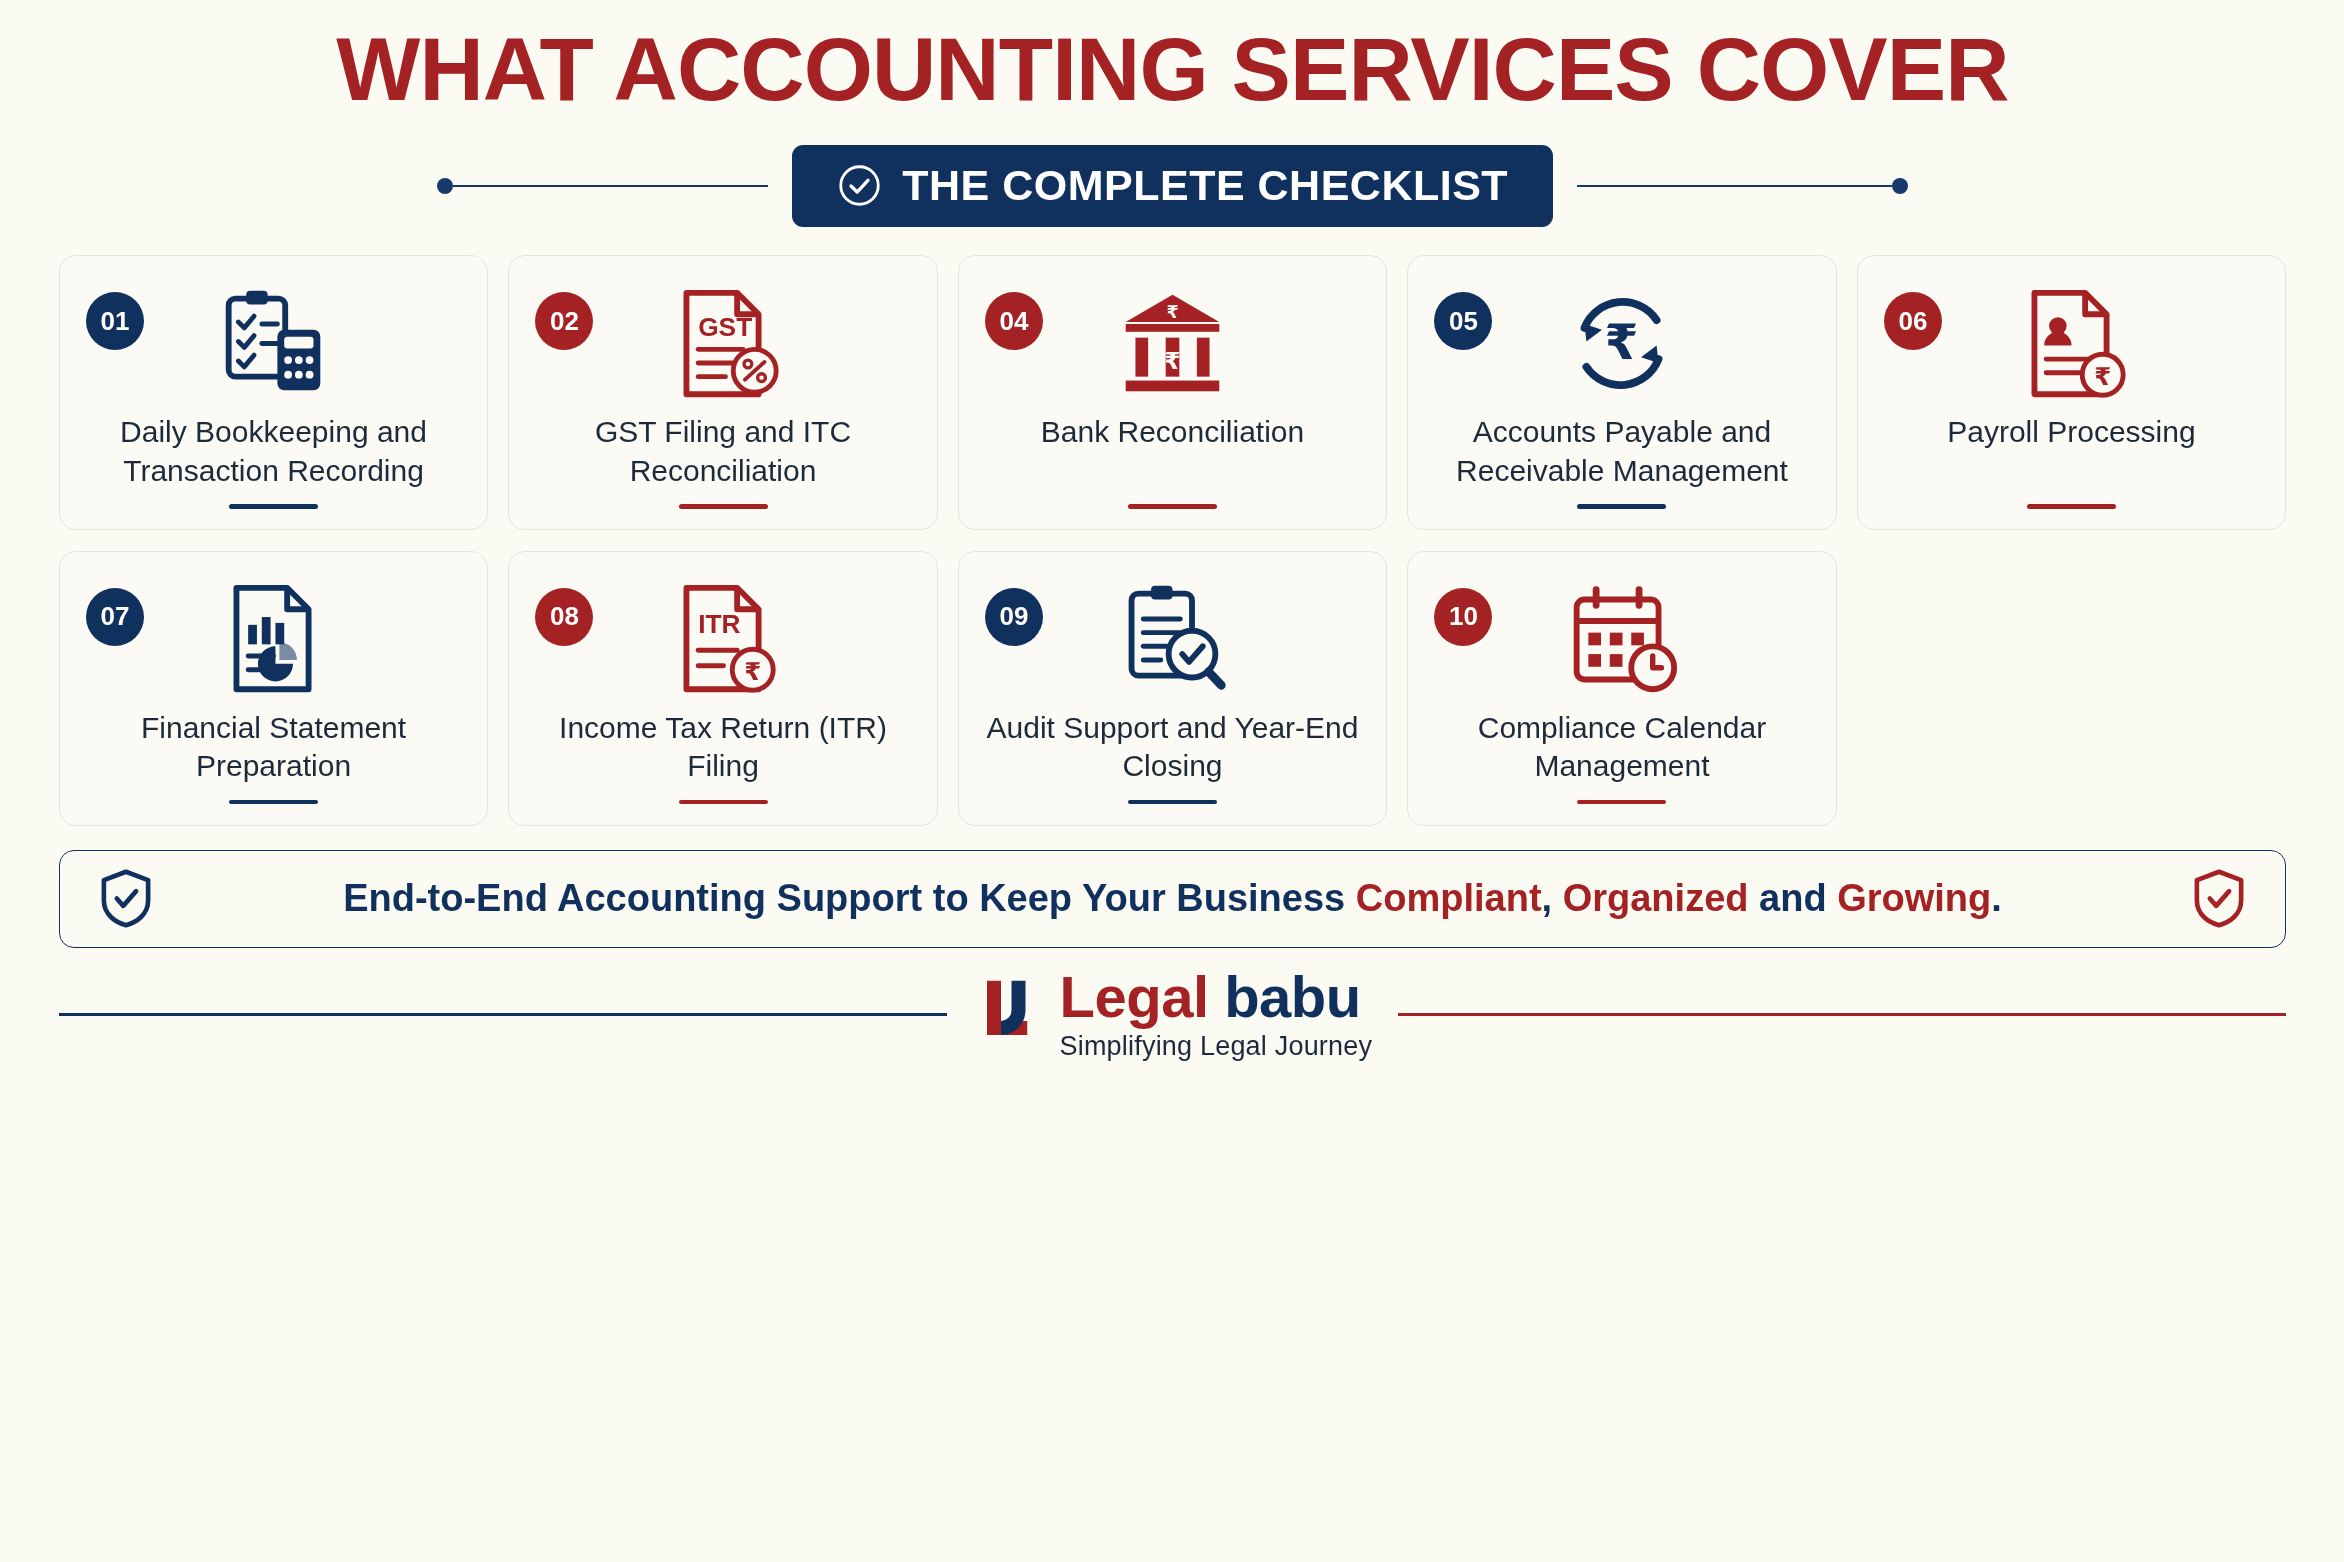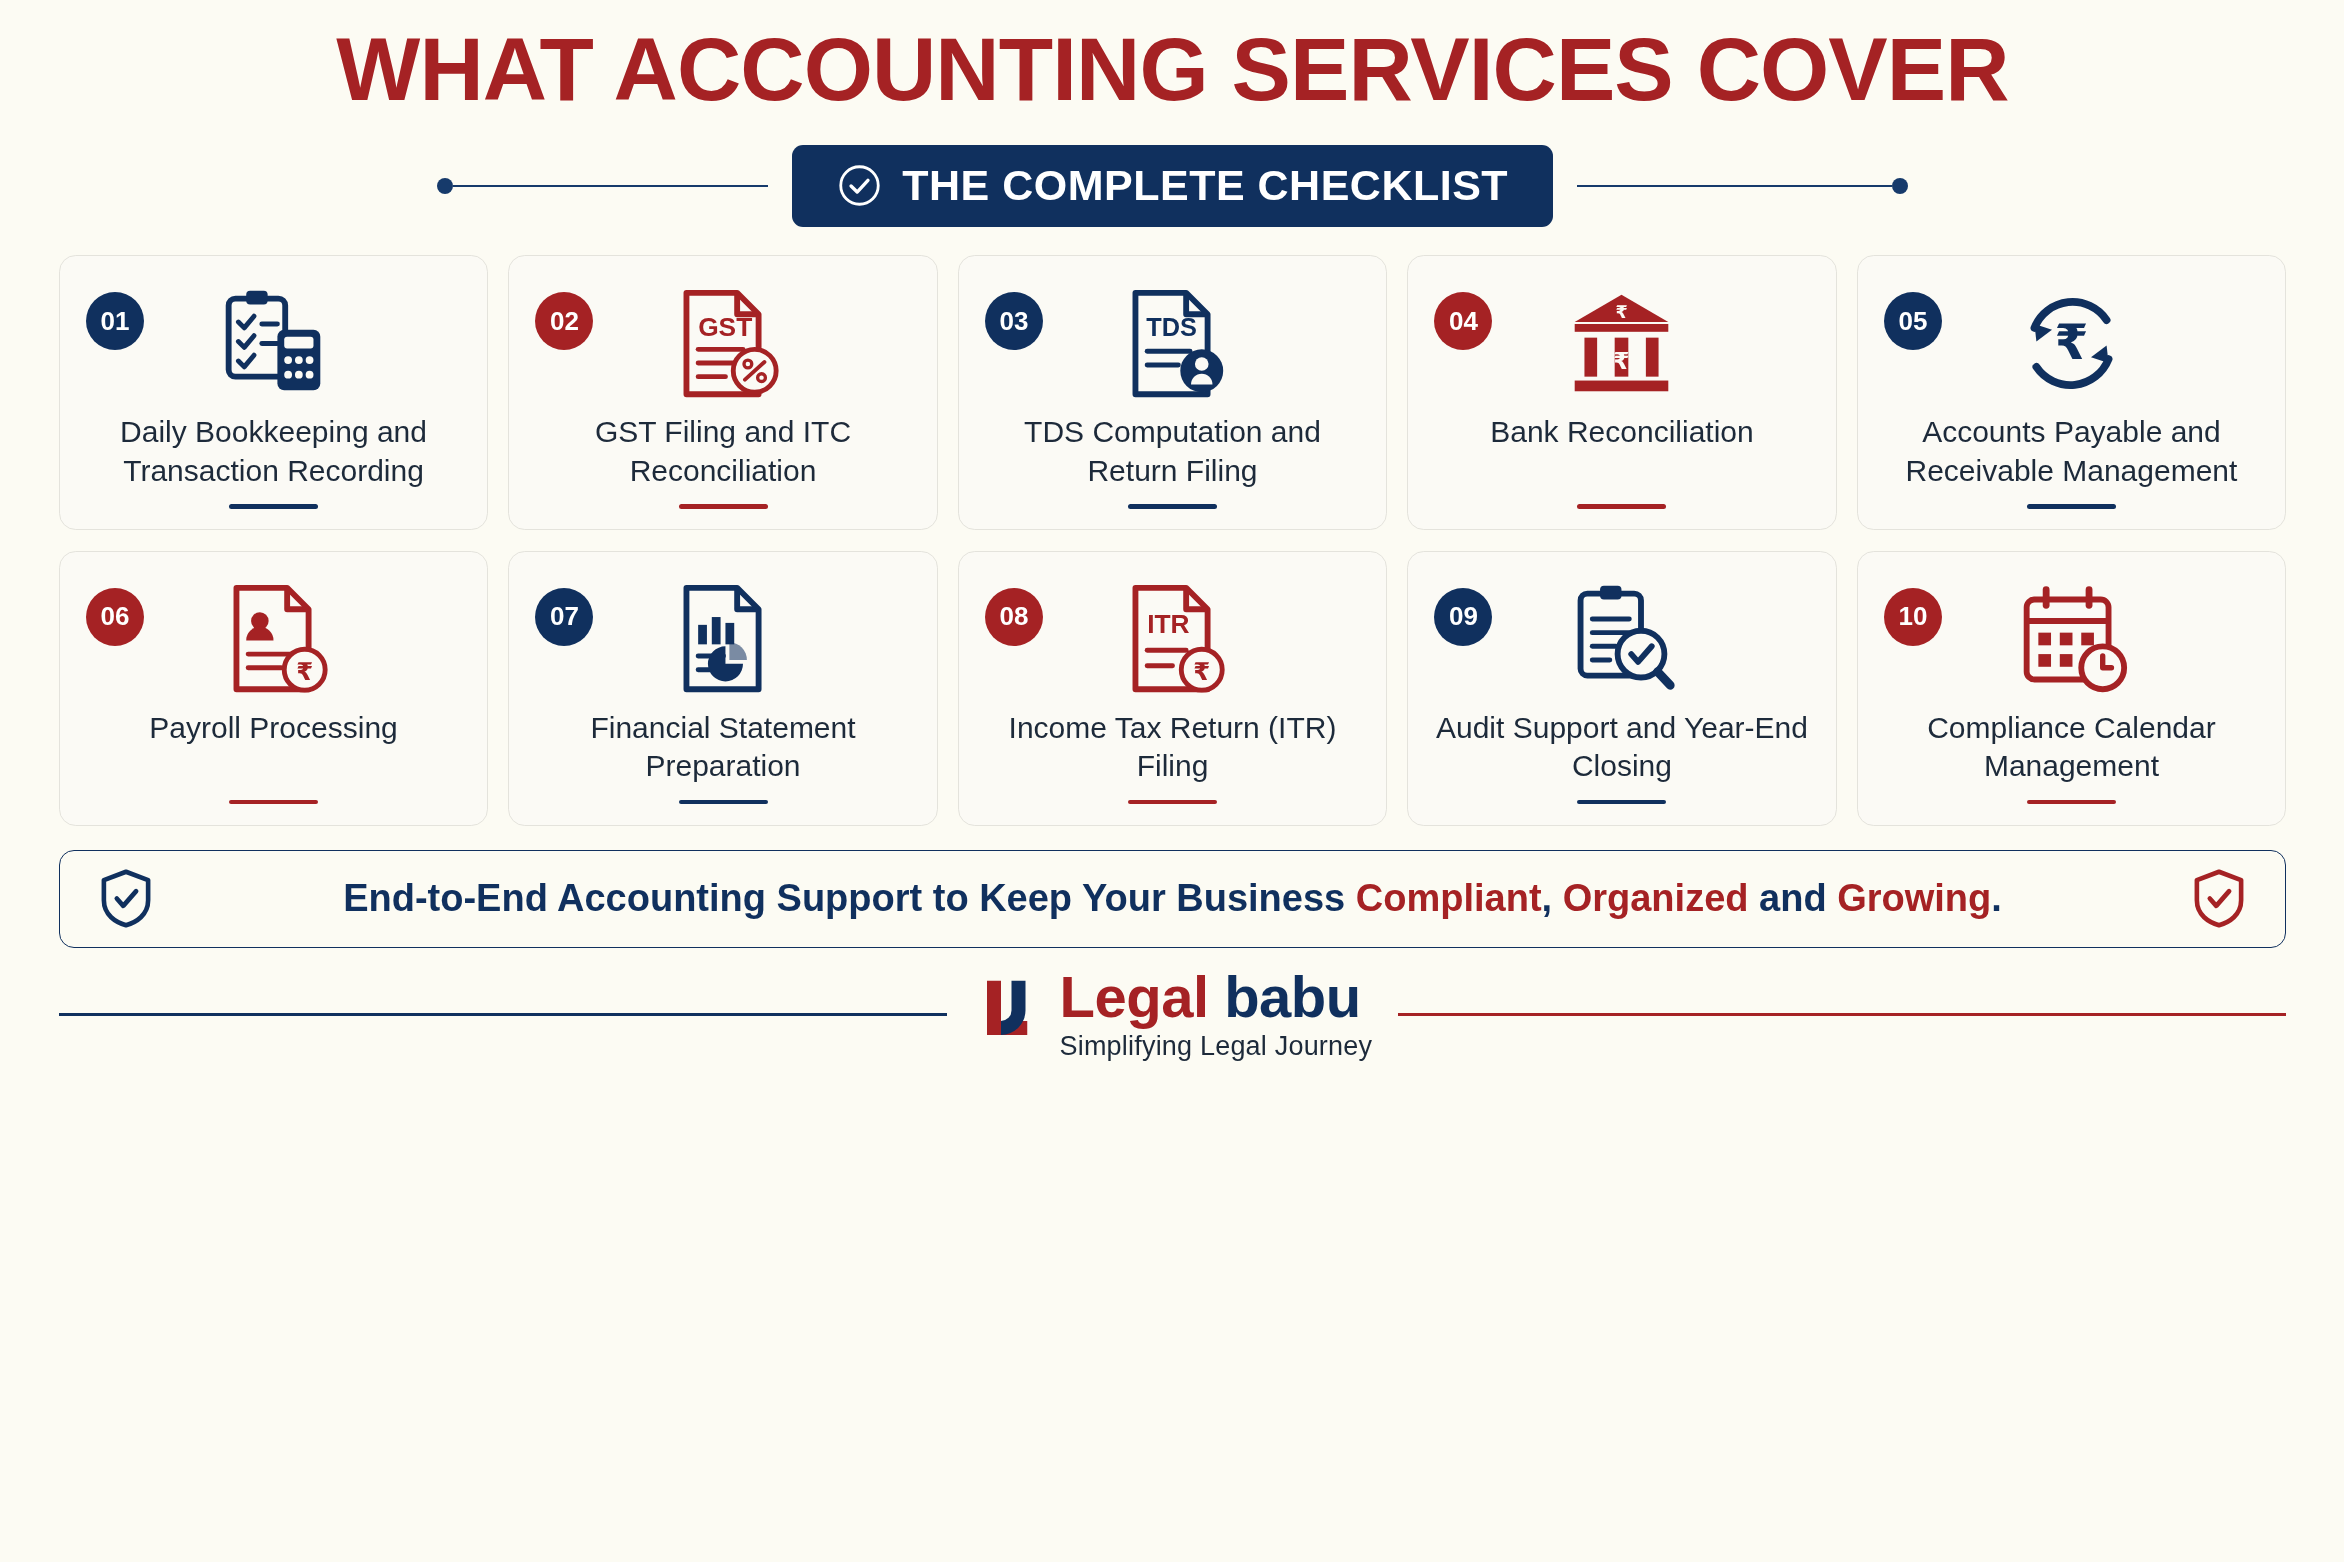--- a/index.html
+++ b/index.html
@@ -243,37 +243,20 @@
           <circle cx="92" cy="88" r="22" fill="#fbfaf5" stroke="#a52224" stroke-width="5"></circle>
           <circle cx="85" cy="81" r="4" fill="none" stroke="#a52224" stroke-width="3.4"></circle>
           <circle cx="99" cy="95" r="4" fill="none" stroke="#a52224" stroke-width="3.4"></circle>
           <line x1="82" y1="97" x2="102" y2="79" stroke="#a52224" stroke-width="4" stroke-linecap="round"></line>
         </svg>
       </div>
       <div class="card-label">GST Filing and ITC Reconciliation</div>
       <div class="underline red"></div>
     </div>
 
-    <div class="card">
-      <div class="badge navy">03</div>
-      <div class="icon-box">
-        <svg viewBox="0 0 120 120" width="117" height="117">
-          <path d="M22 8 h52 l22 22 v82 h-74 z" fill="none" stroke="#10305e" stroke-width="6" stroke-linejoin="round"></path>
-          <path d="M74 8 v22 h22" fill="none" stroke="#10305e" stroke-width="6" stroke-linejoin="round"></path>
-          <text x="33" y="52" font-family="Liberation Sans, sans-serif" font-size="26" font-weight="bold" fill="#10305e">TDS</text>
-          <line x1="34" y1="68" x2="78" y2="68" stroke="#10305e" stroke-width="5" stroke-linecap="round"></line>
-          <line x1="34" y1="82" x2="66" y2="82" stroke="#10305e" stroke-width="5" stroke-linecap="round"></line>
-          <circle cx="90" cy="88" r="22" fill="#10305e"></circle>
-          <circle cx="90" cy="81" r="7" fill="#fbfaf5"></circle>
-          <path d="M79 102 a11 11 0 0 1 22 0 z" fill="#fbfaf5"></path>
-        </svg>
-      </div>
-      <div class="card-label">TDS Computation and Return Filing</div>
-      <div class="underline navy"></div>
-    </div>
 
     <div class="card">
       <div class="badge red">04</div>
       <div class="icon-box">
         <svg viewBox="0 0 120 120" width="117" height="117">
           <path d="M60 10 L108 38 H12 Z" fill="#a52224"></path>
           <text x="60" y="34" text-anchor="middle" font-family="DejaVu Sans, sans-serif" font-size="18" font-weight="bold" fill="#fbfaf5">₹</text>
           <rect x="12" y="40" width="96" height="8" fill="#a52224"></rect>
           <rect x="22" y="54" width="13" height="40" fill="#a52224"></rect>
           <rect x="53" y="54" width="14" height="40" fill="#a52224"></rect>

